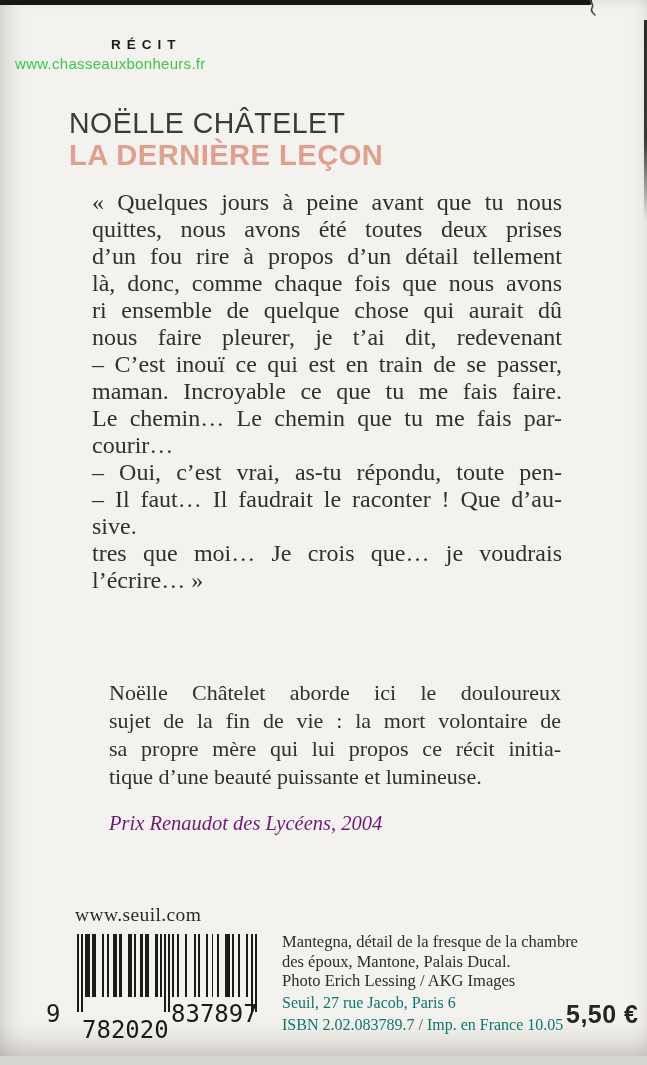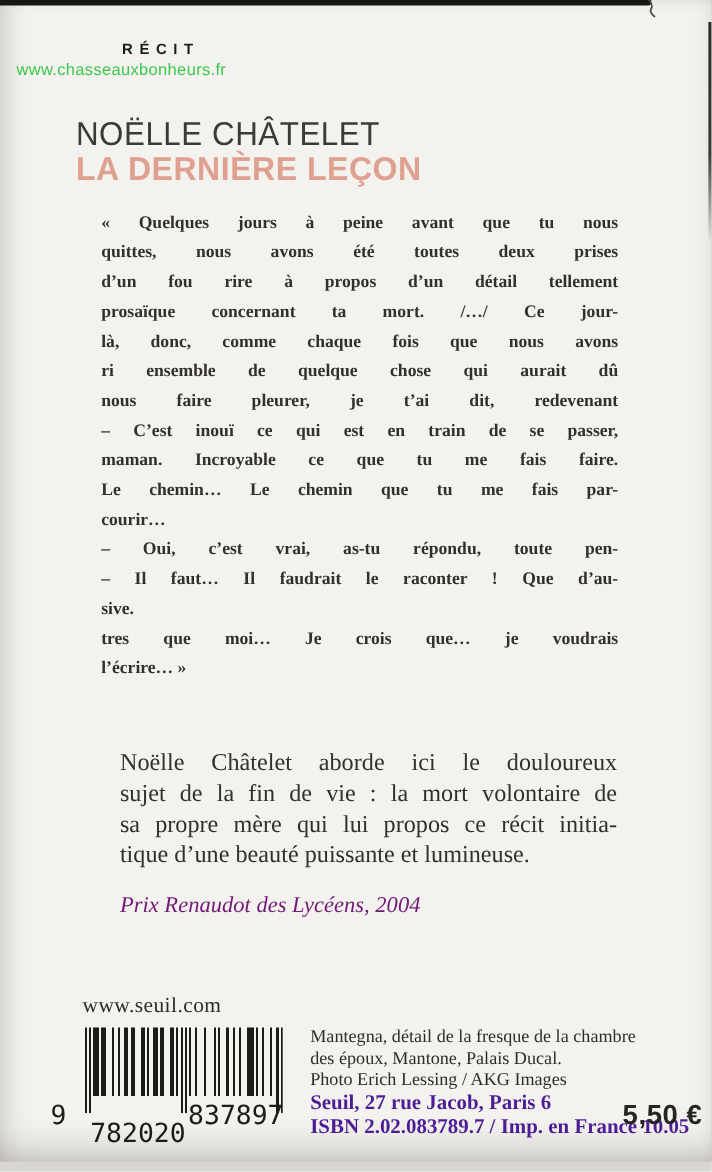--- a/index.html
+++ b/index.html
@@ -24,38 +24,38 @@
   .watermark{position:absolute;left:15px;top:55px;
     font-family:"Liberation Sans",sans-serif;font-size:15px;letter-spacing:.3px;}
 
   .author{position:absolute;left:69px;top:107px;
     font-family:"Liberation Sans",sans-serif;font-size:30px;line-height:32px;
     color:#3b3a37;letter-spacing:.5px;transform:scaleX(.95);transform-origin:left;}
   .title{position:absolute;left:69px;top:139px;
     font-family:"Liberation Sans",sans-serif;font-size:30px;line-height:32px;
     font-weight:bold;letter-spacing:.5px;transform:scaleX(.97);transform-origin:left;}
 
-  .quote{position:absolute;left:92px;top:189px;width:470px;font-size:16px;line-height:27px;font-weight:bold;}
+  .quote{position:absolute;left:92px;top:189px;width:470px;font-size:24px;line-height:27px;}
   .desc{position:absolute;left:109px;top:679px;width:452px;font-size:22px;line-height:28px;}
   .jline{text-align:justify;text-align-last:justify;}
   .jline.pe{text-align-last:left;}
 
   .award{position:absolute;left:109px;top:812px;font-size:20.5px;font-style:italic;color:#701a75;}
 
   .website{position:absolute;left:75px;top:904px;font-size:19.5px;letter-spacing:.4px;color:#2c2a26;}
 
   .barcode{position:absolute;left:46px;top:934px;width:216px;height:96px;}
   .barcode svg{position:absolute;left:31px;top:0;width:180px;height:78px;}
   .bc-digit{position:absolute;font-family:"DejaVu Sans Mono",monospace;font-size:24px;color:#1c1b19;top:66px;}
   .bc-first{left:0;}
   .bc-left{left:36px;width:86px;margin-top:16px;}
   .bc-right{left:125px;width:86px;}
 
   .credits{position:absolute;left:282px;top:932px;font-size:16.5px;line-height:19.5px;color:#2e2c28;}
-  .pub{position:absolute;left:282px;top:992px;font-size:19px;line-height:21.5px;color:#4c1d95;font-weight:bold;}
+  .pub{position:absolute;left:282px;top:992px;font-size:16px;line-height:21.5px;color:#0f766e;}
   .price{position:absolute;left:566px;top:1000px;
     font-family:"Liberation Sans",sans-serif;font-weight:bold;font-size:25px;
     letter-spacing:.5px;color:#262521;}
 </style>
 </head>
 <body>
 
 <div class="page">
 
   <div class="top-edge"></div>
@@ -67,21 +67,20 @@
   <div class="genre">RÉCIT</div>
   <div class="watermark" style="color: rgb(59, 199, 75);">www.chasseauxbonheurs.fr</div>
 
   <div class="author">NOËLLE CHÂTELET</div>
   <div class="title" style="color: rgb(223, 160, 144);">LA DERNIÈRE LEÇON</div>
 
   <div class="quote">
     <div class="jline">« Quelques jours à peine avant que tu nous</div>
     <div class="jline">quittes, nous avons été toutes deux prises</div>
     <div class="jline">d’un fou rire à propos d’un détail tellement</div>
-    <div class="jline">prosaïque concernant ta mort. /…/ Ce jour-</div>
     <div class="jline">là, donc, comme chaque fois que nous avons</div>
     <div class="jline">ri ensemble de quelque chose qui aurait dû</div>
     <div class="jline">nous faire pleurer, je t’ai dit, redevenant</div>
     <div class="jline">– C’est inouï ce qui est en train de se passer,</div>
     <div class="jline">maman. Incroyable ce que tu me fais faire.</div>
     <div class="jline">Le chemin… Le chemin que tu me fais par-</div>
     <div class="jline pe">courir…</div>
     <div class="jline">– Oui, c’est vrai, as-tu répondu, toute pen-</div>
     <div class="jline">– Il faut… Il faudrait le raconter ! Que d’au-</div>
     <div class="jline pe">sive.</div>

